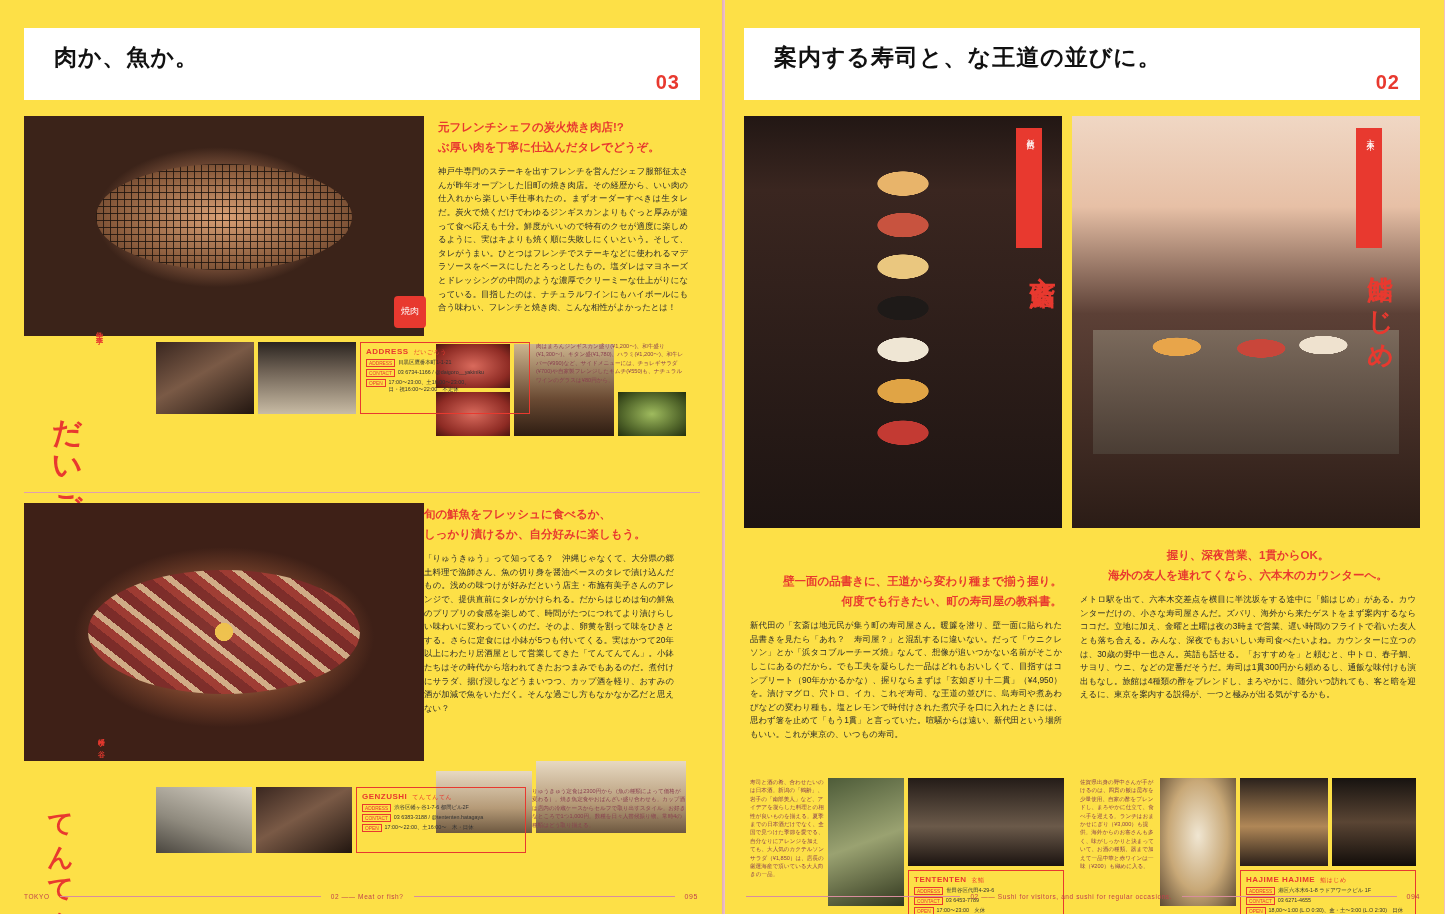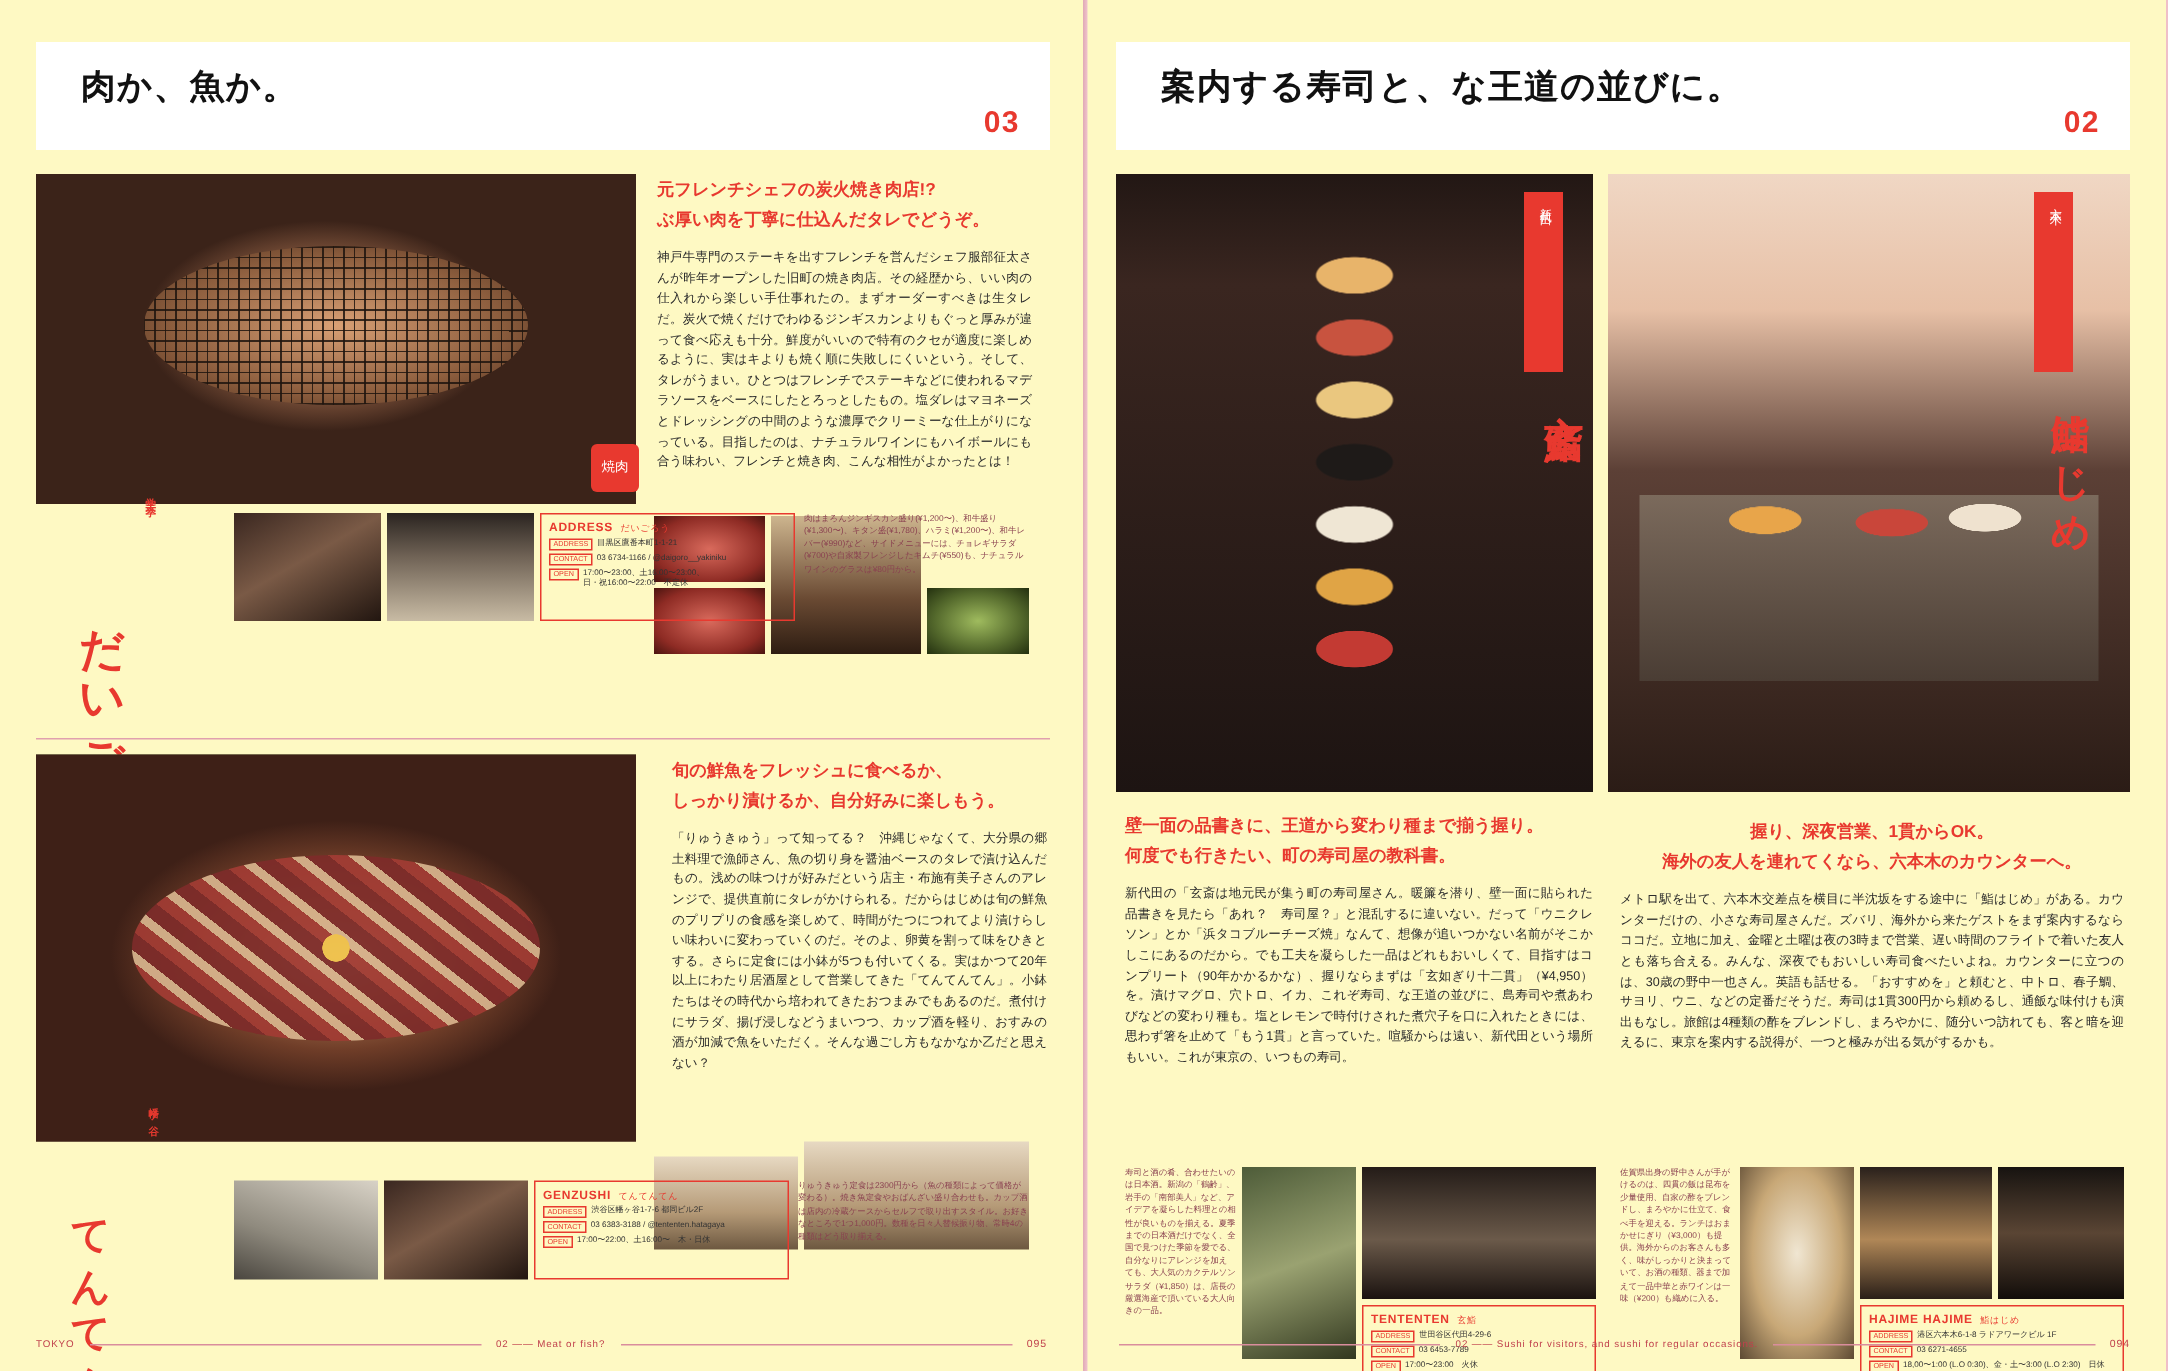--- a/index.html
+++ b/index.html
@@ -7,21 +7,21 @@
   body {
     width:1445px; height:914px;
     background:#efbfc8;
     font-family:"Liberation Sans", sans-serif;
     overflow:hidden;
   }
   .spread { position:relative; width:1445px; height:914px; display:flex; }
   .page {
     position:relative;
     width:722px; height:914px;
-    background:#fef9c3;
+    background:#fde047;
     overflow:hidden;
   }
   .page.left { padding:28px 22px 0 24px; }
   .page.right { padding:28px 24px 0 22px; }
   .gutter {
     position:absolute; left:722px; top:0; width:3px; height:914px;
     background:linear-gradient(to right,#e0aab5,#f0c3cc);
     z-index:5;
   }
 
@@ -219,21 +219,21 @@
 
     <div style="position:relative;height:368px;">
 
       <div class="photo ph-sashimi" style="position:absolute;left:0;top:0;width:400px;height:258px;"></div>
 
       <div style="position:absolute;left:24px;top:292px;width:80px;">
         <div class="vtag" style="position:absolute;left:48px;top:-62px;font-size:7px;letter-spacing:2px;">幡ケ谷</div>
         <div class="vtag" style="font-size:26px;letter-spacing:3px;line-height:1;">てんてんてん</div>
       </div>
 
-      <div style="position:absolute;left:424px;top:2px;width:250px;">
+      <div style="position:absolute;left:400px;top:2px;width:250px;">
         <div class="redlead" style="white-space:pre-line;">旬の鮮魚をフレッシュに食べるか、
 しっかり漬けるか、自分好みに楽しもう。</div>
         <div class="body-jp" style="margin-top:8px;">「りゅうきゅう」って知ってる？　沖縄じゃなくて、大分県の郷土料理で漁師さん、魚の切り身を醤油ベースのタレで漬け込んだもの。浅めの味つけが好みだという店主・布施有美子さんのアレンジで、提供直前にタレがかけられる。だからはじめは旬の鮮魚のプリプリの食感を楽しめて、時間がたつにつれてより漬けらしい味わいに変わっていくのだ。そのよ、卵黄を割って味をひきとする。さらに定食には小鉢が5つも付いてくる。実はかつて20年以上にわたり居酒屋として営業してきた「てんてんてん」。小鉢たちはその時代から培われてきたおつまみでもあるのだ。煮付けにサラダ、揚げ浸しなどうまいつつ、カップ酒を軽り、おすみの酒が加減で魚をいただく。そんな過ごし方もなかなか乙だと思えない？</div>
       </div>
 
       <div class="photo ph-cans" style="position:absolute;left:412px;top:268px;width:96px;height:62px;"></div>
       <div class="photo ph-cans" style="position:absolute;left:512px;top:258px;width:150px;height:72px;"></div>
 
       <div class="photo ph-stairs" style="position:absolute;left:132px;top:284px;width:96px;height:66px;"></div>
       <div class="photo ph-dark" style="position:absolute;left:232px;top:284px;width:96px;height:66px;"></div>
@@ -290,21 +290,21 @@
       <div class="vband" style="left:612px;top:12px;width:26px;height:120px;">
         <span>六本木</span>
       </div>
       <div style="position:absolute;left:624px;top:140px;">
         <div class="vtag" style="font-size:26px;letter-spacing:3px;line-height:1;">鮨はじめ</div>
       </div>
     </div>
 
     <div style="position:relative;height:230px;margin-top:14px;">
       <div style="position:absolute;left:6px;top:0;width:312px;">
-        <div class="redlead" style="white-space:pre-line;text-align:left;">壁一面の品書きに、王道から変わり種まで揃う握り。
+        <div class="redlead" style="white-space:pre-line;text-align:right;margin-top:30px;">壁一面の品書きに、王道から変わり種まで揃う握り。
 何度でも行きたい、町の寿司屋の教科書。</div>
         <div class="body-jp" style="margin-top:8px;">新代田の「玄斎は地元民が集う町の寿司屋さん。暖簾を潜り、壁一面に貼られた品書きを見たら「あれ？　寿司屋？」と混乱するに違いない。だって「ウニクレソン」とか「浜タコブルーチーズ焼」なんて、想像が追いつかない名前がそこかしこにあるのだから。でも工夫を凝らした一品はどれもおいしくて、目指すはコンプリート（90年かかるかな）、握りならまずは「玄如ぎり十二貫」（¥4,950）を。漬けマグロ、穴トロ、イカ、これぞ寿司、な王道の並びに、島寿司や煮あわびなどの変わり種も。塩とレモンで時付けされた煮穴子を口に入れたときには、思わず箸を止めて「もう1貫」と言っていた。喧騒からは遠い、新代田という場所もいい。これが東京の、いつもの寿司。</div>
       </div>
       <div style="position:absolute;left:336px;top:4px;width:336px;">
         <div class="redlead" style="white-space:pre-line;text-align:center;">握り、深夜営業、1貫からOK。
 海外の友人を連れてくなら、六本木のカウンターへ。</div>
         <div class="body-jp" style="margin-top:8px;">メトロ駅を出て、六本木交差点を横目に半沈坂をする途中に「鮨はじめ」がある。カウンターだけの、小さな寿司屋さんだ。ズバリ、海外から来たゲストをまず案内するならココだ。立地に加え、金曜と土曜は夜の3時まで営業、遅い時間のフライトで着いた友人とも落ち合える。みんな、深夜でもおいしい寿司食べたいよね。カウンターに立つのは、30歳の野中一也さん。英語も話せる。「おすすめを」と頼むと、中トロ、春子鯛、サヨリ、ウニ、などの定番だそうだ。寿司は1貫300円から頼めるし、通飯な味付けも演出もなし。旅館は4種類の酢をブレンドし、まろやかに、随分いつ訪れても、客と暗を迎えるに、東京を案内する説得が、一つと極みが出る気がするかも。</div>
       </div>
     </div>
 

